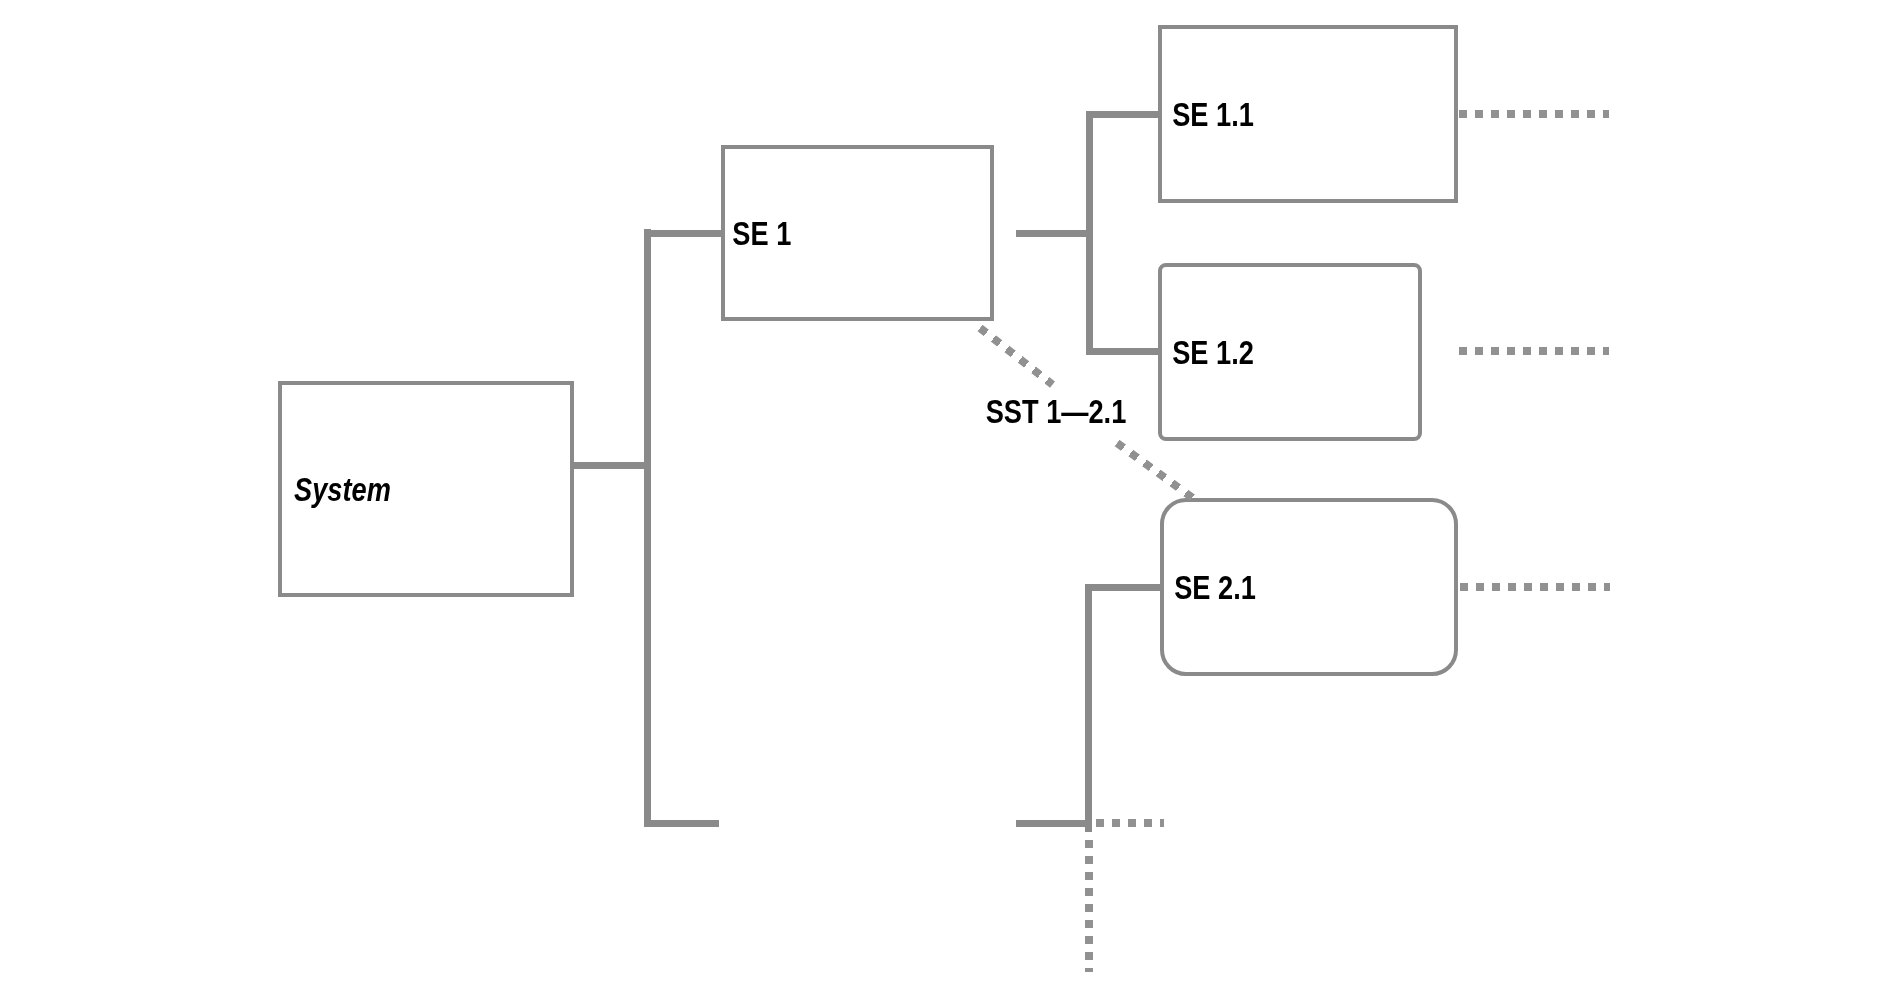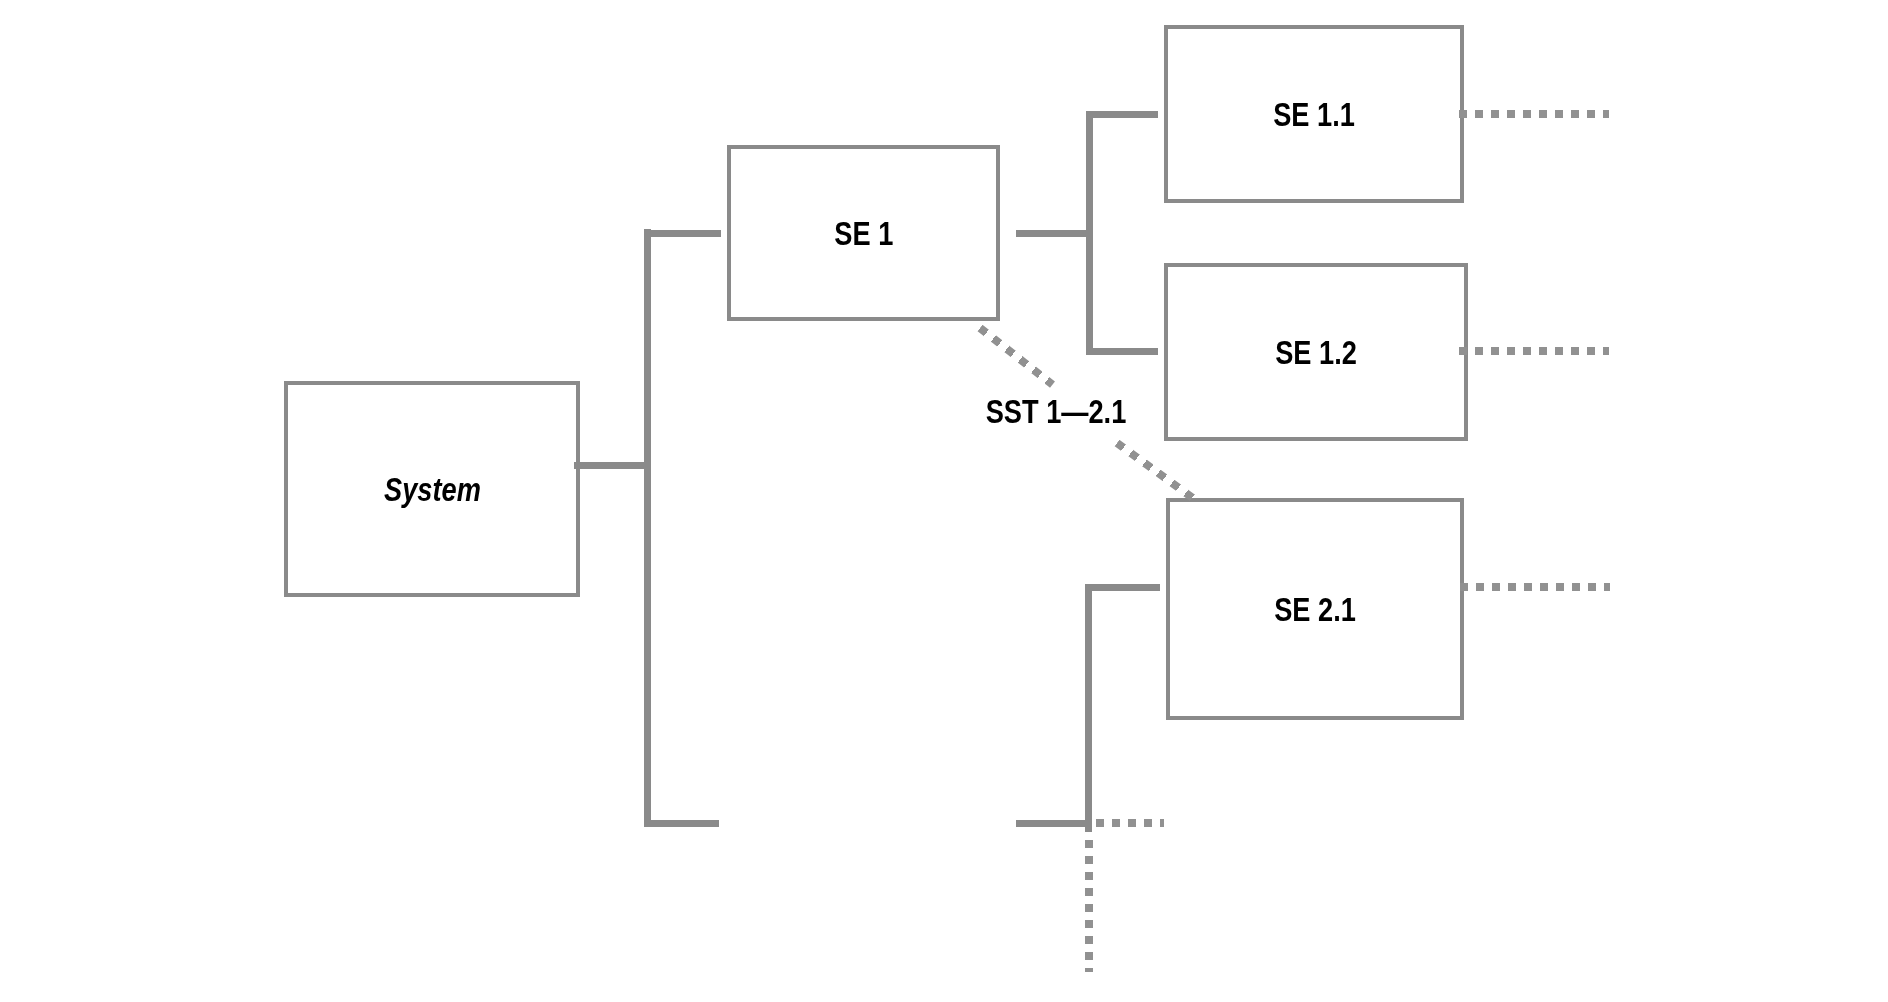--- a/index.html
+++ b/index.html
@@ -21,38 +21,36 @@
   }
 
   
   .box {
     position: absolute;
     box-sizing: border-box;
     background: var(--box-fill);
     border: 4px solid var(--line);
     display: flex;
     align-items: center;
-    justify-content: center;
-    margin-left: 6px;
   }
   .box-label {
     display: inline-block;
     font-weight: bold;
     font-size: 34px;
     color: var(--text);
     white-space: nowrap;
     transform: scaleX(0.8);
     transform-origin: center center;
   }
   #box-system { left: 278px; top: 381px;  width: 296px; height: 216px; font-style: italic; }
   #box-se1    { left: 721px; top: 145px;  width: 273px; height: 176px; }
   #box-se2    { left: 719px; top: 734px;  width: 298px; height: 178px; }
   #box-se11   { left: 1158px; top: 25px;  width: 300px; height: 178px; }
-  #box-se12   { left: 1158px; top: 263px; width: 304px; height: 178px; }
-  #box-se21   { left: 1160px; top: 498px; width: 298px; height: 222px; }
+  #box-se12   { left: 1158px; top: 263px; width: 264px; height: 178px; border-radius: 8px; }
+  #box-se21   { left: 1160px; top: 498px; width: 298px; height: 178px; border-radius: 26px; }
 
   
   .hline { position: absolute; height: 7px; background: var(--line); }
   .vline { position: absolute; width: 7px;  background: var(--line); }
 
   #c-system-trunk1 { left: 574px;  top: 462px; width: 77px; }
   #trunk1          { left: 644px;  top: 229px; height: 598px; }
   #c-trunk1-se1    { left: 644px;  top: 230px; width: 77px; }
   #c-trunk1-se2    { left: 644px;  top: 820px; width: 75px; }
 

